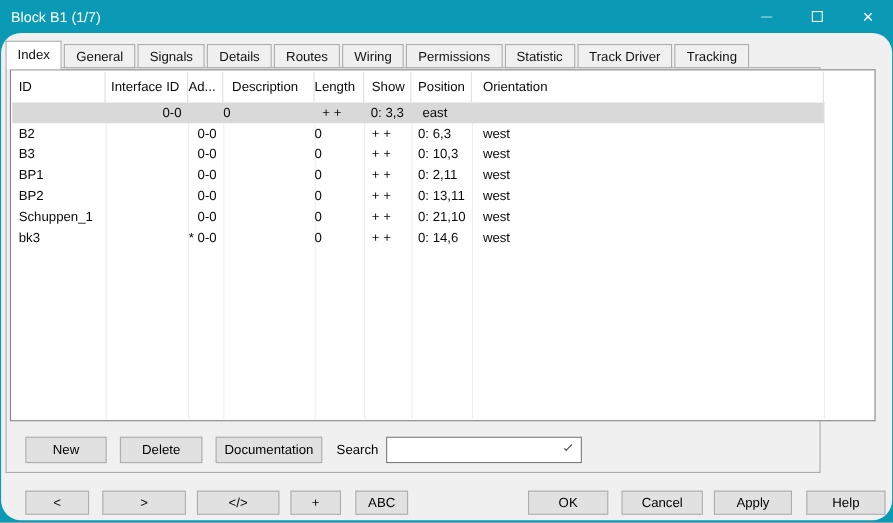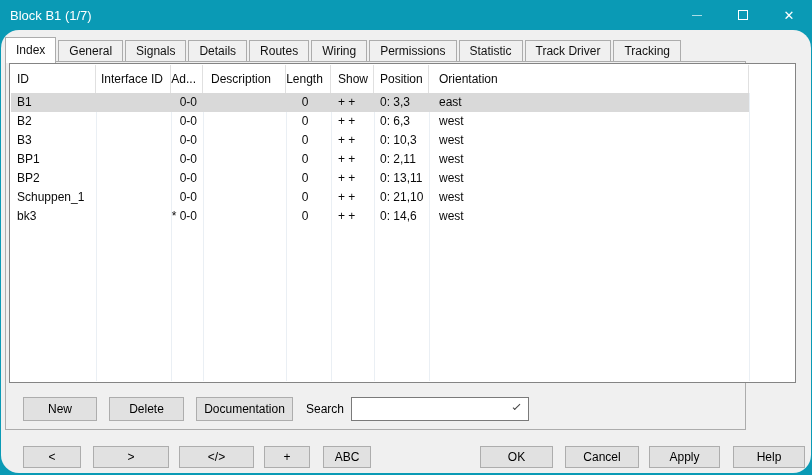--- a/index.html
+++ b/index.html
@@ -43,21 +43,21 @@
   .hcell{border-right:1px solid var(--hdr-sep);overflow:hidden;white-space:nowrap;}
   .hcell.filler{border-right:none;}
   .lrows{position:relative;z-index:1;}
   .trow{display:grid;grid-template-columns:85px 75px 32px 83px 45px 43px 55px 320px;width:738px;height:19px;
         line-height:19px;}
   .trow.selected{background:var(--sel-bg);}
   .cell{overflow:hidden;white-space:nowrap;}
   .c0{padding-left:6px;} .c1{padding-left:5px;}
   .c2{text-align:right;padding-right:6px;}
   .c3{padding-left:8px;}
-  .c4{text-align:center;padding-right:7px;}
+  .c4{text-align:left;padding-right:7px;}
   .c5{padding-left:7px;} .c6{padding-left:6px;} .c7{padding-left:10px;}
   .vline{position:absolute;top:28px;bottom:0;width:1px;background:var(--body-line);z-index:0;}
   
   .act-btn{position:absolute;top:335px;height:24px;background:var(--btn-bg);border:1px solid var(--btn-border);
            font-size:12px;display:flex;align-items:center;justify-content:center;white-space:nowrap;color:#000;}
   .search-label{position:absolute;top:335px;height:24px;line-height:24px;font-size:12px;color:#000;}
   .combo{position:absolute;top:335px;left:345px;width:178px;height:24px;background:#fff;border:1px solid #7a7a7a;
          display:flex;align-items:center;}
   .combo input{flex:1;border:none;outline:none;height:20px;font-size:12px;padding:0 4px;background:transparent;}
   .chevron{width:8px;height:8px;border-right:1px solid #444;border-bottom:1px solid #444;
@@ -120,21 +120,20 @@
               <div class="vline" style="left: 160px;"></div>
               <div class="vline" style="left: 192px;"></div>
               <div class="vline" style="left: 275px;"></div>
               <div class="vline" style="left: 320px;"></div>
               <div class="vline" style="left: 363px;"></div>
               <div class="vline" style="left: 418px;"></div>
               <div class="vline" style="left: 738px;"></div>
             </div>
           <div class="lrows" id="list-rows">
               <div class="trow selected">
-                <span class="cell c0">B1</span>
                 <span class="cell c1"></span>
                 <span class="cell c2">0-0</span>
                 <span class="cell c3"></span>
                 <span class="cell c4">0</span>
                 <span class="cell c5">+ +</span>
                 <span class="cell c6">0: 3,3</span>
                 <span class="cell c7">east</span>
               </div>
               <div class="trow">
                 <span class="cell c0">B2</span>

